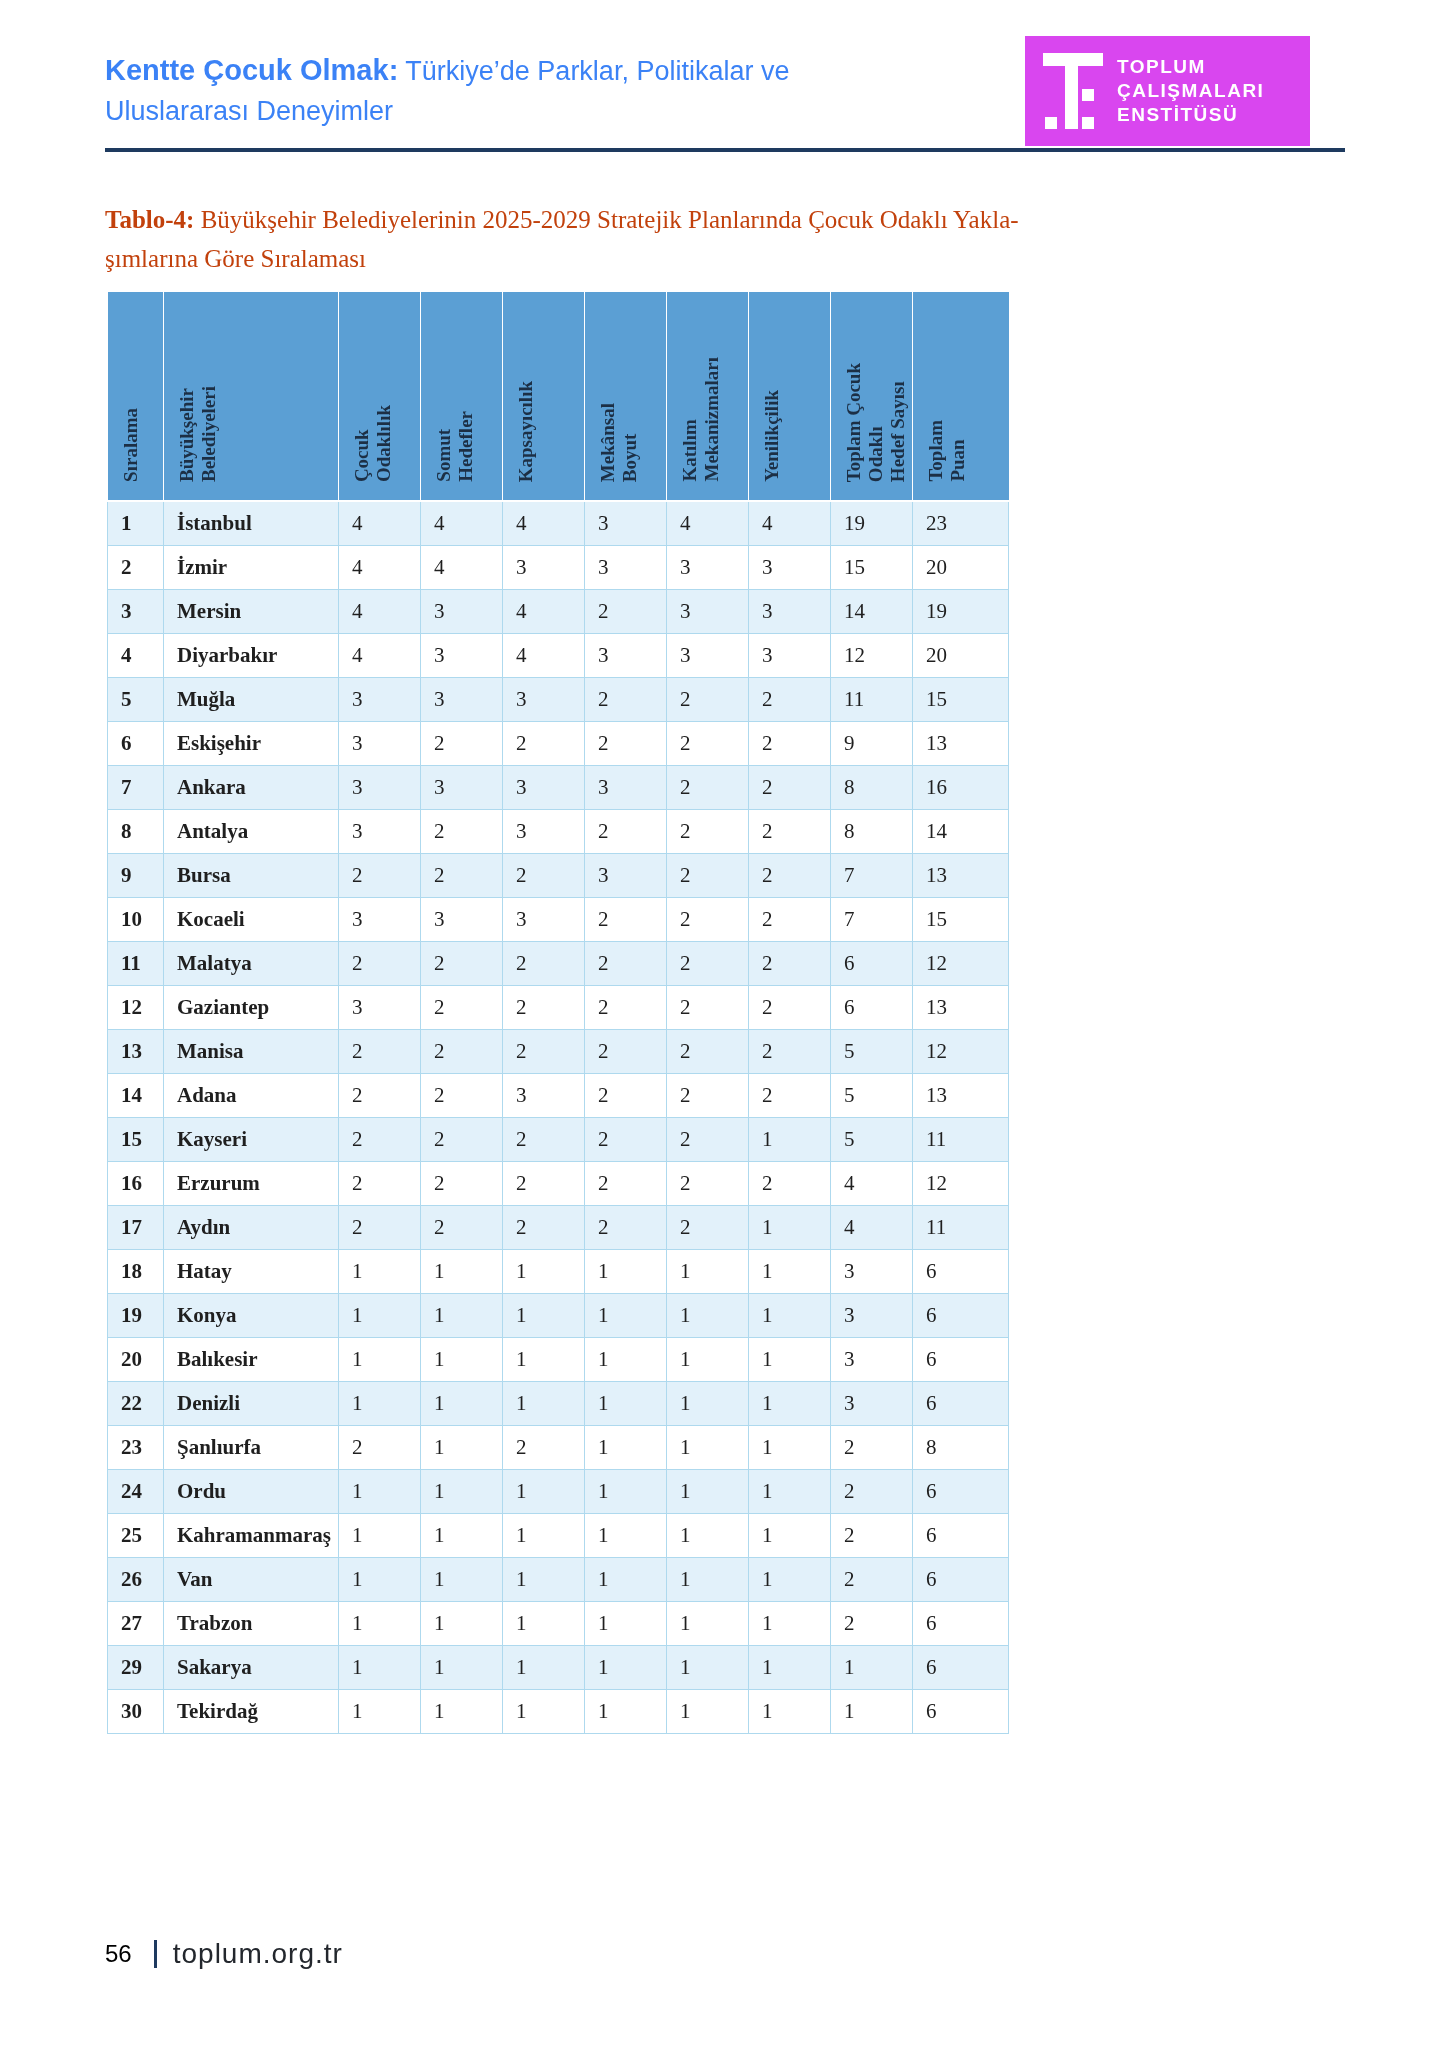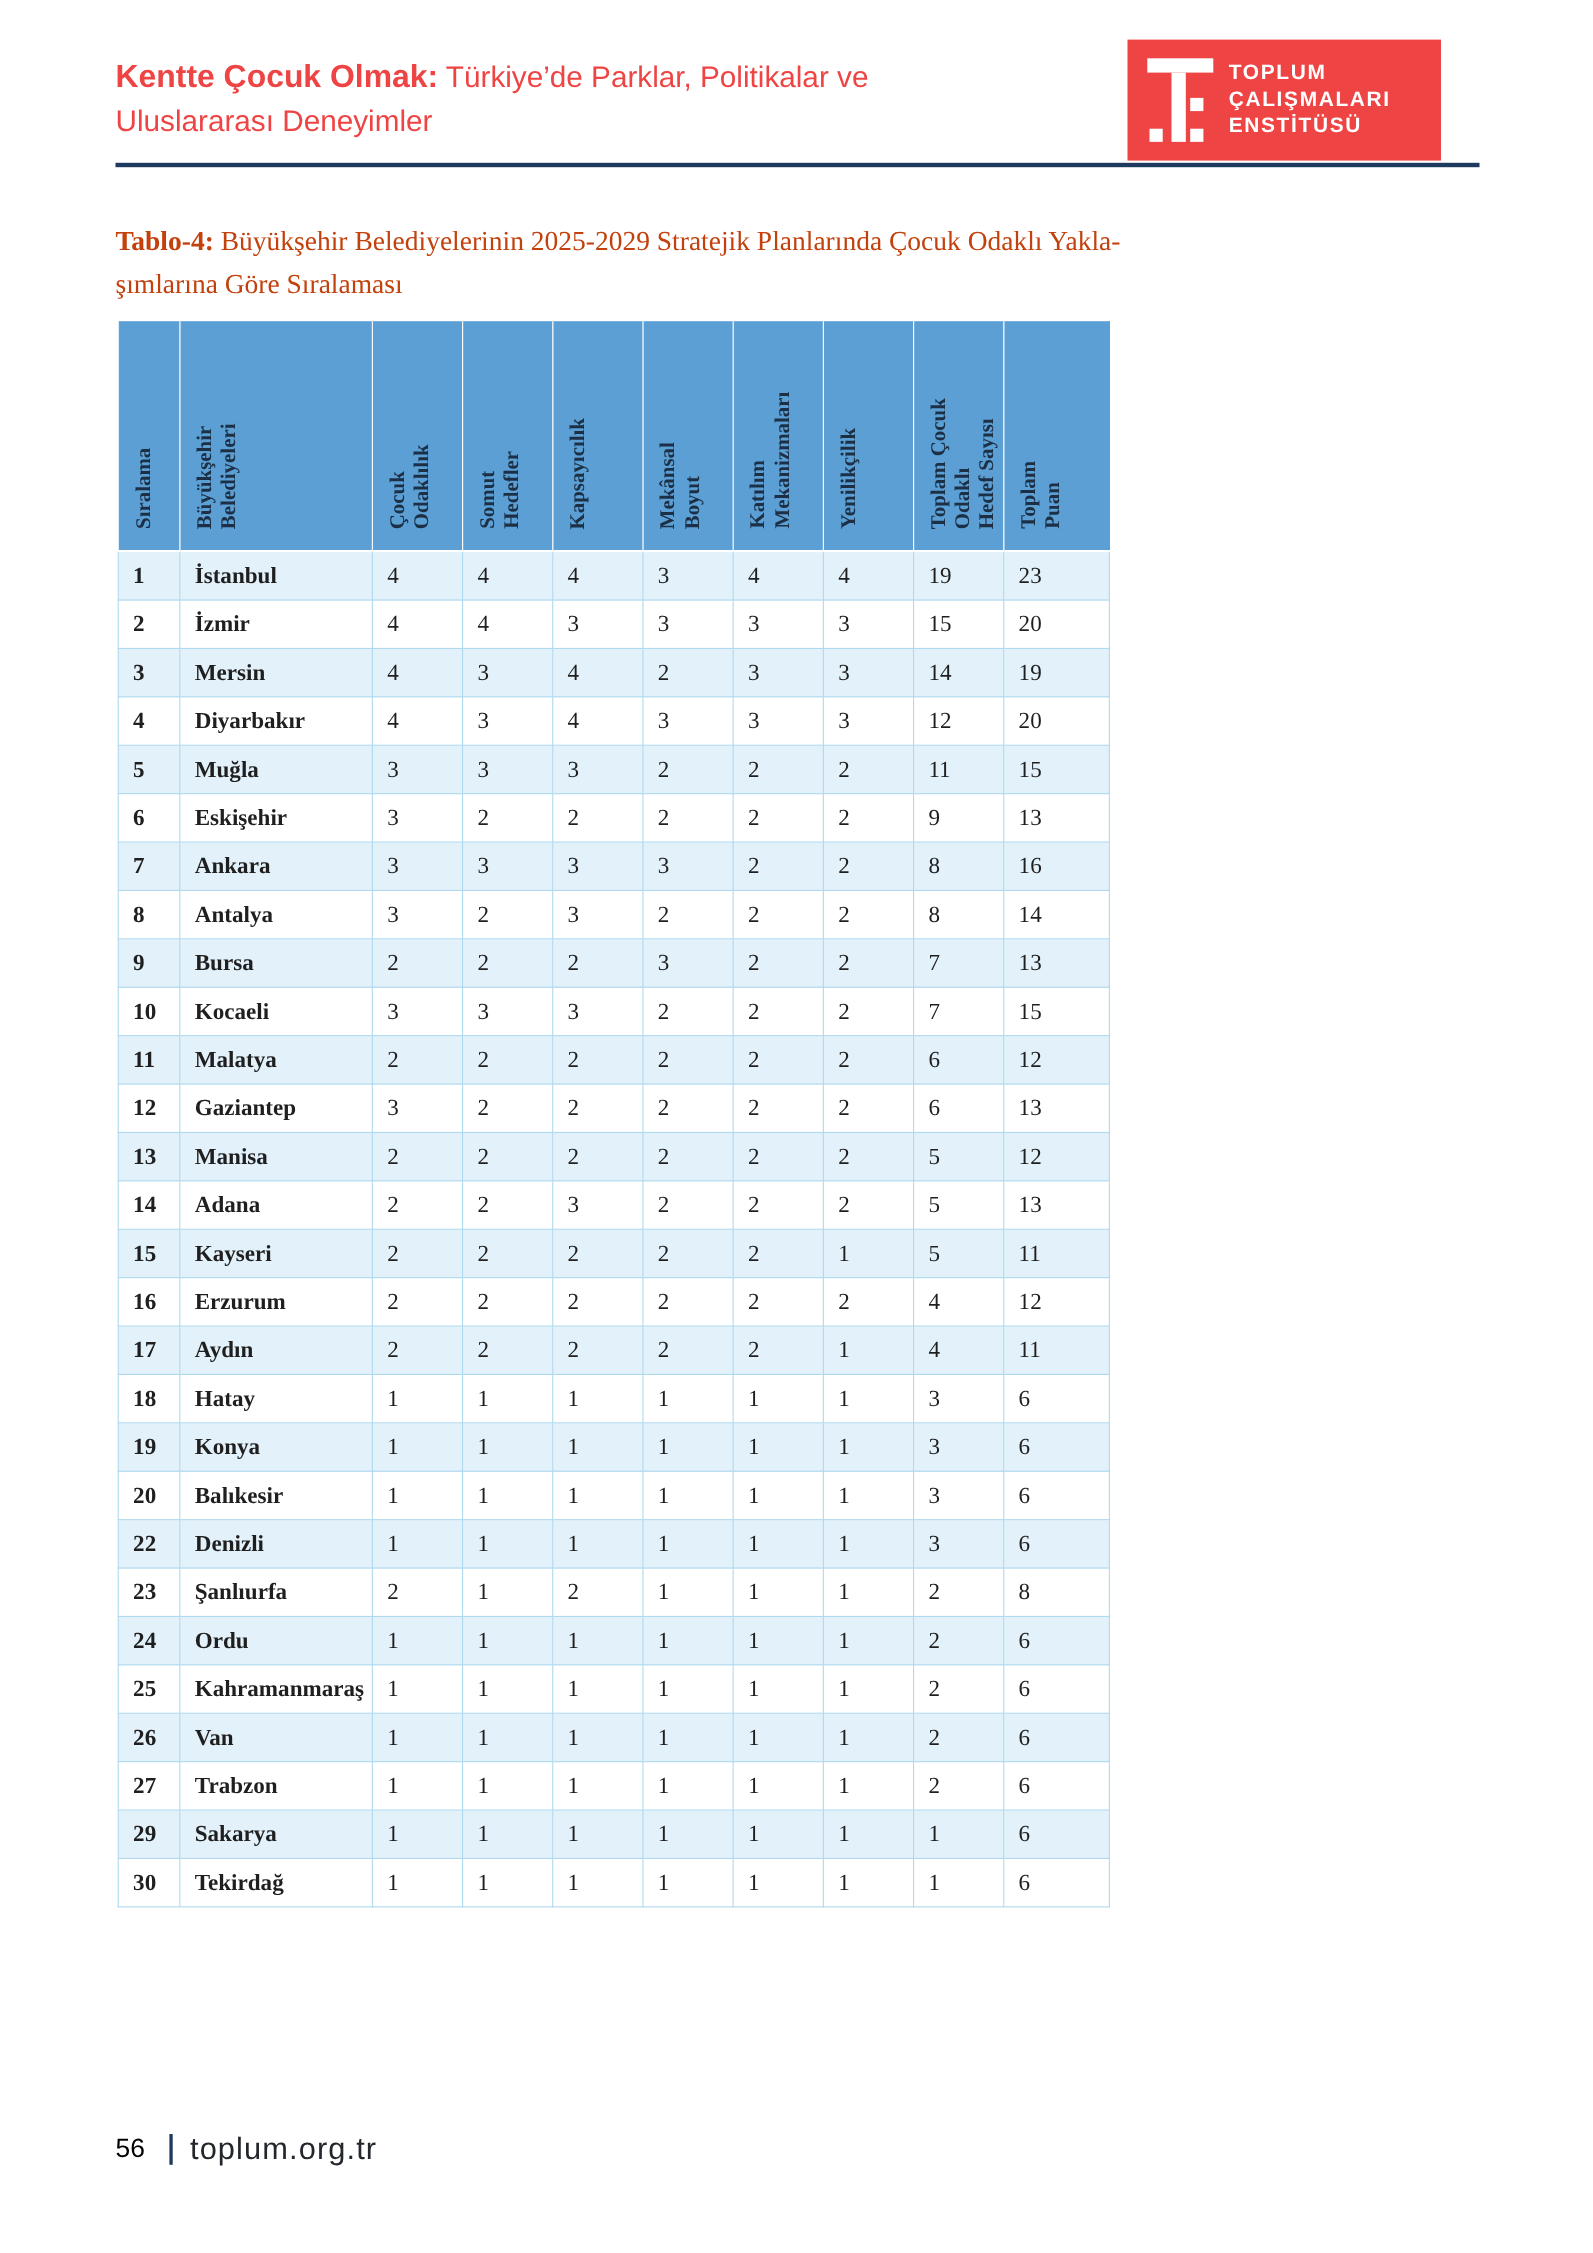--- a/index.html
+++ b/index.html
@@ -2,29 +2,29 @@
 <html lang="tr"><head>
 <meta charset="utf-8">
 <style>
   html,body{margin:0;padding:0;}
   body{
     width:1448px;height:2048px;position:relative;background:#ffffff;
     font-family:"Liberation Sans",sans-serif;overflow:hidden;
   }
 
   
-  .title-block{position:absolute;left:105px;top:50px;width:900px;color:#ef4444;}
+  .title-block{position:absolute;left:105px;top:50px;width:900px;color:#3b82f6;}
   .title-line{font-size:27px;line-height:40px;font-weight:normal;}
   .title-bold{font-weight:bold;font-size:29px;}
   .header-rule{position:absolute;left:105px;top:148px;width:1240px;height:4px;background:#1e3a5f;}
 
   
   .logo-box{
     position:absolute;left:1025px;top:36px;width:285px;height:110px;
-    background:#ef4444;display:flex;align-items:center;padding:0 0 0 18px;box-sizing:border-box;
+    background:#d946ef;display:flex;align-items:center;padding:0 0 0 18px;box-sizing:border-box;
   }
   .logo-glyph{position:relative;width:60px;height:76px;flex:0 0 auto;}
   .logo-glyph .g-bar{position:absolute;left:0;top:0;width:60px;height:13px;background:#fff;}
   .logo-glyph .g-stem{position:absolute;left:22px;top:13px;width:13px;height:63px;background:#fff;}
   .logo-glyph .g-sq1{position:absolute;left:39px;top:36px;width:12px;height:12px;background:#fff;}
   .logo-glyph .g-sq2{position:absolute;left:39px;top:64px;width:12px;height:12px;background:#fff;}
   .logo-glyph .g-dot{position:absolute;left:2px;top:64px;width:12px;height:12px;background:#fff;}
   .logo-text{color:#ffffff;font-weight:bold;font-size:19px;line-height:24px;letter-spacing:1.5px;margin-left:14px;white-space:pre-line;}
 
   

